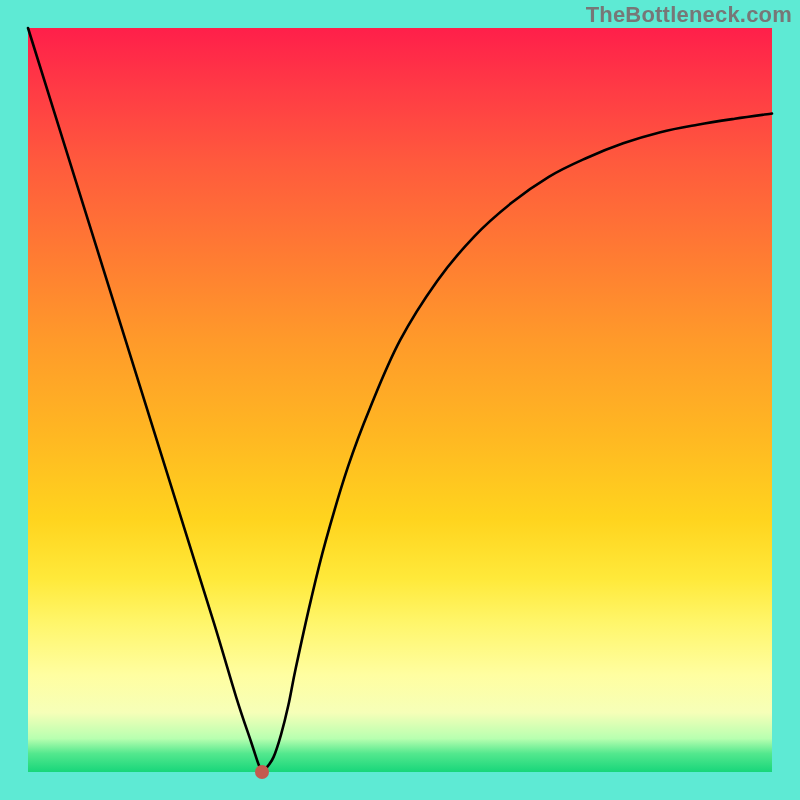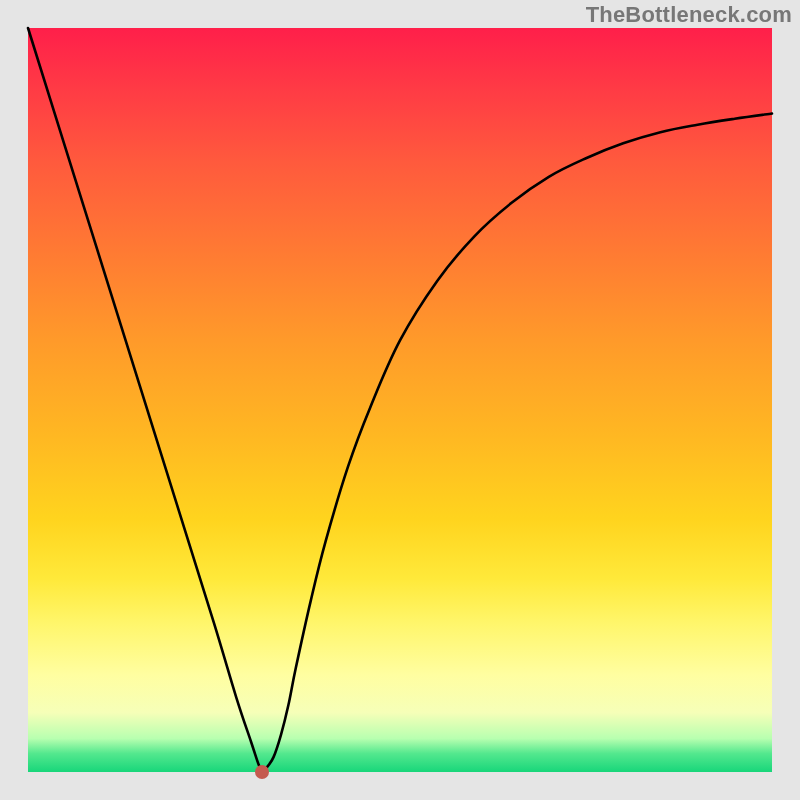--- a/index.html
+++ b/index.html
@@ -8,21 +8,21 @@
     width: 800px;
     height: 800px;
     background: #000;
     overflow: hidden;
     font-family: Arial, Helvetica, sans-serif;
   }
   .frame {
     position: relative;
     width: 800px;
     height: 800px;
-    background: #e5e5e5;
+    background: #5eead4;
   }
   .watermark {
     position: absolute;
     top: 2px;
     right: 8px;
     color: #777;
     font-size: 22px;
     font-weight: 600;
     letter-spacing: 0.2px;
     z-index: 5;

